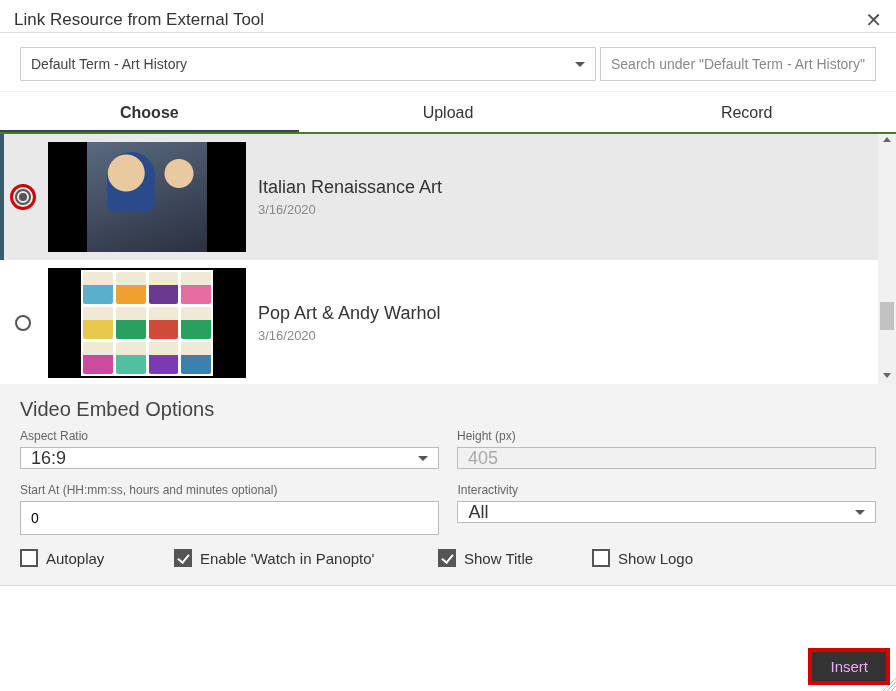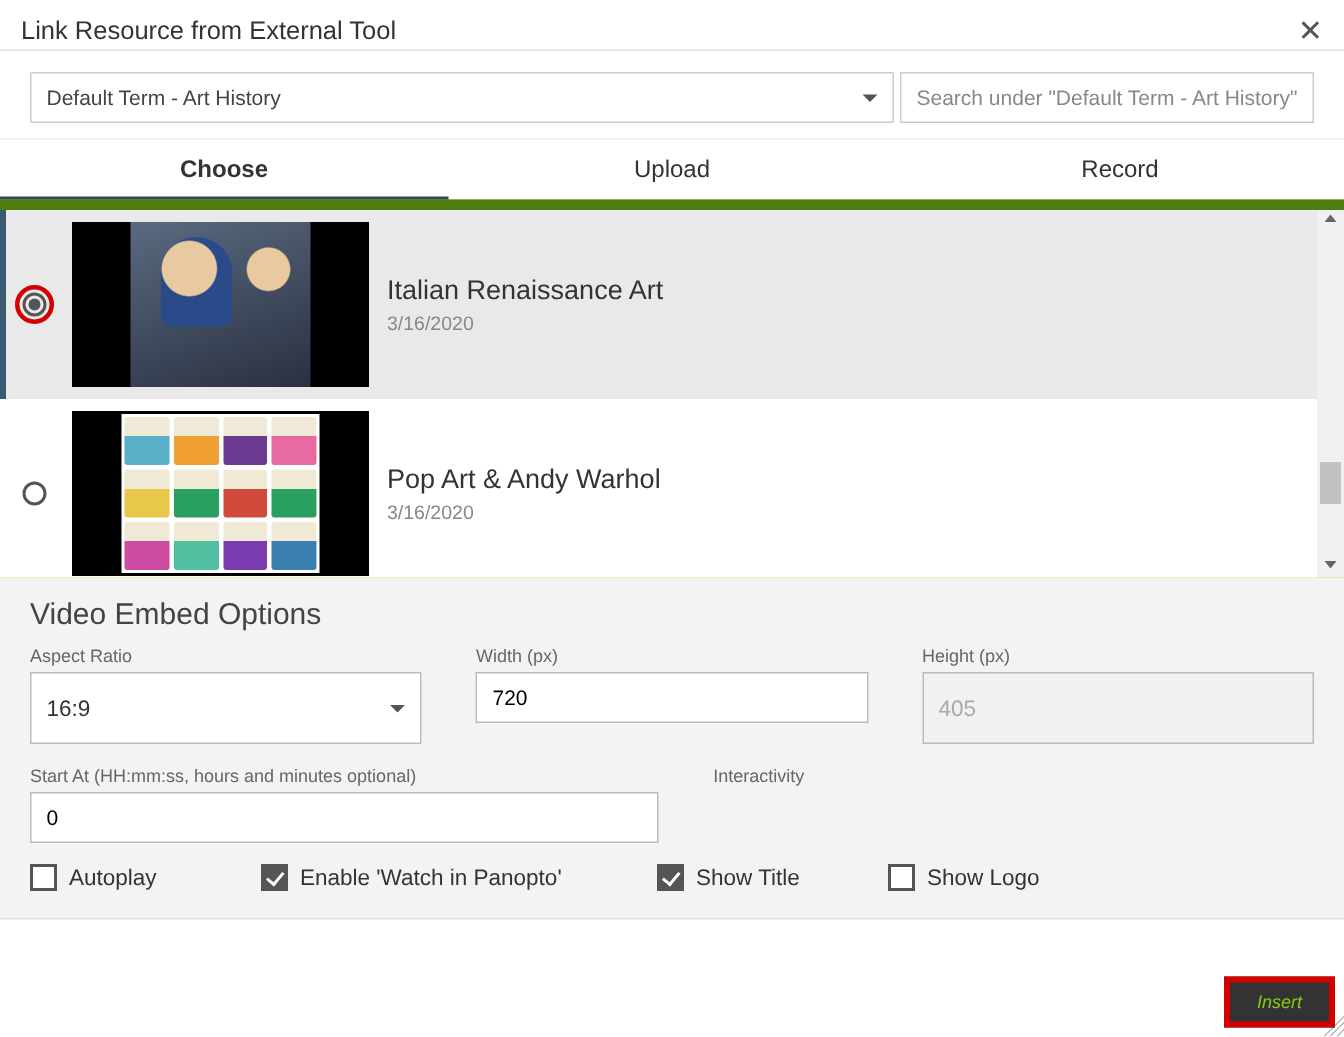--- a/index.html
+++ b/index.html
@@ -11,21 +11,21 @@
   .body { padding: 0; border: 1px solid #ddd; border-top: none; border-left: none; border-right: none; }
   .controls-row { display: flex; gap: 4px; padding: 14px 20px 10px 20px; }
   .term-select { flex: 1; border: 1px solid #ccc; height: 34px; display: flex; align-items: center; justify-content: space-between; padding: 0 10px; font-size: 14px; color: #444; background: #fff; border-radius: 1px; }
   .caret { width: 0; height: 0; border-left: 5px solid transparent; border-right: 5px solid transparent; border-top: 5px solid #555; }
   .search-input { width: 276px; border: 1px solid #ccc; height: 34px; padding: 0 10px; font-size: 14px; color: #444; }
   .search-input::placeholder { color: #888; }
   .tabs { display: flex; border-top: 1px solid #eee; align-items: flex-end; }
   .tab { flex: 1; text-align: center; padding: 12px 0 10px 0; font-size: 16px; color: #333; cursor: pointer; position: relative; }
   .tab.active { font-weight: 600; }
   .tab.active::after { content: ""; position: absolute; left: 0; right: 0; bottom: -1px; height: 3px; background: #2b4a5f; }
-  .list-area { position: relative; border-top: 7px solid #4d7c0f; background: #eab308; height: 252px; text-decoration: underline; }
+  .list-area { position: relative; border-top: 2px solid #4d7c0f; background: #701a75; height: 252px; text-decoration: underline; }
   .list-scroll { position: absolute; left: 0; top: 0; right: 18px; bottom: 0; overflow: hidden; }
   .scrollbar { position: absolute; right: 0; top: 0; bottom: 0; width: 18px; background: #f0f0f0; }
   .scroll-arrow { width: 0; height: 0; margin: 3px auto; border-left: 4px solid transparent; border-right: 4px solid transparent; }
   .scroll-arrow.up { border-bottom: 5px solid #666; }
   .scroll-arrow.down { border-top: 5px solid #666; position: absolute; bottom: 3px; left: 5px; }
   .scroll-thumb { position: absolute; right: 2px; width: 14px; height: 28px; background: #c2c2c2; top: 168px; }
   .item { display: flex; align-items: center; gap: 12px; padding: 8px 10px; background: #fff; }
   .item.selected { background: #e9e9e9; border-left: 4px solid #3a5a6f; padding-left: 6px; }
   .radio-frame { width: 26px; display: flex; justify-content: center; }
   .radio { width: 16px; height: 16px; border: 2px solid #555; border-radius: 50%; display: flex; align-items: center; justify-content: center; }
@@ -37,33 +37,33 @@
   .meta-date { font-size: 13px; color: #888; }
   
   .paint { width: 120px; height: 110px; background: linear-gradient(160deg, #5a6a80 0%, #2a3040 100%); position: relative; overflow: hidden; }
   .paint::before { content: ""; position: absolute; left: 20px; top: 10px; width: 48px; height: 60px; background: radial-gradient(circle at 40% 35%, #e8c9a0 0 18px, transparent 19px), radial-gradient(ellipse at 50% 80%, #2a4a8a 0 34px, transparent 35px); border-radius: 30px 30px 10px 10px; }
   .paint::after { content: ""; position: absolute; right: 6px; top: 14px; width: 40px; height: 50px; background: radial-gradient(circle at 45% 35%, #e8c9a0 0 14px, transparent 15px); }
   
   .cans { width: 132px; height: 106px; display: grid; grid-template-columns: repeat(4, 1fr); grid-template-rows: repeat(3, 1fr); gap: 3px; background: #fff; padding: 2px; }
   .can { border-radius: 2px; }
   .options { padding: 14px 20px 18px 20px; background: #f3f3f3; }
   .options-title { font-size: 20px; color: #444; font-weight: 400; margin-bottom: 8px; }
-  .opt-row { display: flex; gap: 36px; margin-bottom: 14px; }
+  .opt-row { display: flex; gap: 18px; margin-bottom: 14px; }
   .opt-col { flex: 1; display: flex; flex-direction: column; }
   .opt-label { font-size: 12px; color: #666; margin-bottom: 4px; }
-  .opt-input, .opt-select { height: 48px; border: 1px solid #bbb; padding: 0 10px; font-size: 15px; background: #fff; display: flex; align-items: center; justify-content: space-between; }
+  .opt-input, .opt-select { height: 22px; border: 1px solid #bbb; padding: 0 10px; font-size: 18px; background: #fff; display: flex; align-items: center; justify-content: space-between; }
   .opt-input.disabled { background: #f1f1f1; color: #aaa; }
   input.opt-text { height: 34px; border: 1px solid #bbb; padding: 0 10px; font-size: 14px; background: #fff; width: 100%; }
   .checks-row { display: flex; gap: 14px; align-items: center; }
   .check-item { display: flex; align-items: center; gap: 8px; font-size: 15px; color: #333; min-width: 140px; }
   .cbox { width: 18px; height: 18px; border: 2px solid #555; display: flex; align-items: center; justify-content: center; background: #fff; }
   .cbox.checked { background: #555; }
   .cbox.checked::after { content: ""; width: 5px; height: 9px; border: solid #fff; border-width: 0 2px 2px 0; transform: rotate(40deg); margin-top: -2px; }
   .footer { position: absolute; bottom: 6px; right: 6px; }
-  .insert-btn { background: #333; color: #84cc16; border: 4px solid #d40000; padding: 6px 18px; font-size: 12px; cursor: pointer; font-style: italic; }
+  .insert-btn { background: #333; color: #f0abfc; border: 4px solid #d40000; padding: 6px 18px; font-size: 15px; cursor: pointer; }
   .resize-grip { position: absolute; right: 0; bottom: 0; width: 14px; height: 14px; background: linear-gradient(135deg, transparent 0 50%, #bbb 50% 55%, transparent 55% 65%, #bbb 65% 70%, transparent 70% 80%, #bbb 80% 85%, transparent 85%); }
 </style>
 </head>
 <body>
 
 <div class="modal">
 
   <div class="header">
     <div class="header-title">Link Resource from External Tool</div>
     <div class="close-x">✕</div>
@@ -142,38 +142,38 @@
 
       <div class="opt-row">
         <div class="opt-col">
           <div class="opt-label">Aspect Ratio</div>
           <div class="opt-select">
             <span>16:9</span>
             <span class="caret"></span>
           </div>
         </div>
         <div class="opt-col">
-          <div class="opt-label">Width (px)</div>
-          <input class="opt-text" value="720" style="">
-        </div>
-        <div class="opt-col">
           <div class="opt-label">Height (px)</div>
           <div class="opt-input disabled">
             <span>405</span>
           </div>
         </div>
       </div>
 
       <div class="opt-row">
         <div class="opt-col" style="flex:0 0 49%;">
           <div class="opt-label">Start At (HH:mm:ss, hours and minutes optional)</div>
           <input class="opt-text" value="0" style="">
         </div>
         <div class="opt-col">
           <div class="opt-label">Interactivity</div>
+          <div class="opt-select">
+            <span>All</span>
+            <span class="caret"></span>
+          </div>
         </div>
       </div>
 
       <div class="checks-row">
         <div class="check-item">
           <div class="cbox"></div>
           <span>Autoplay</span>
         </div>
         <div class="check-item" style="min-width:250px;">
           <div class="cbox checked"></div>

